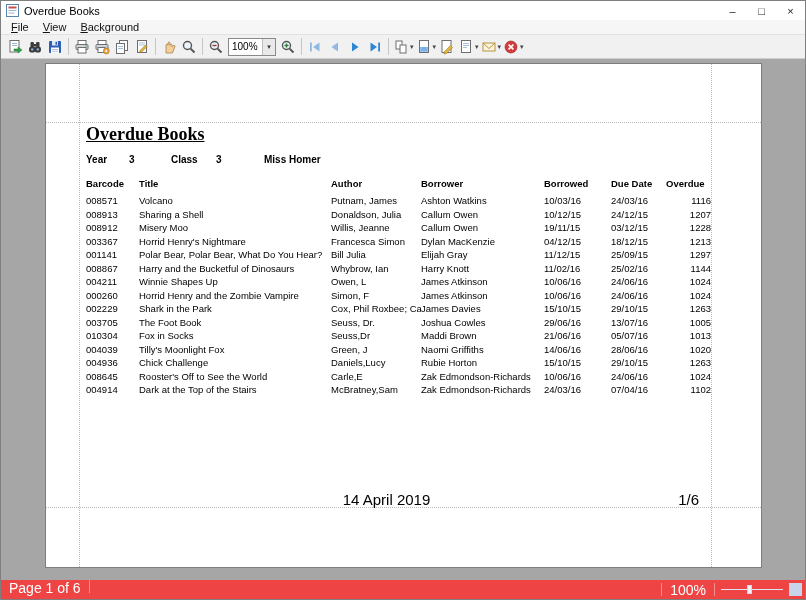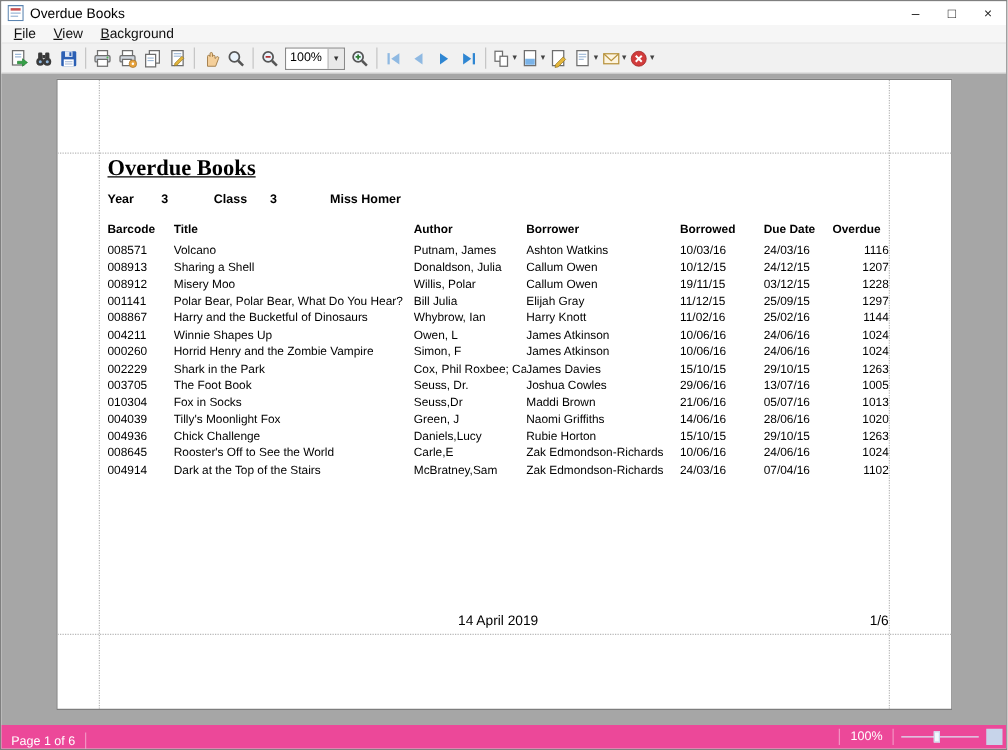--- a/index.html
+++ b/index.html
@@ -57,27 +57,27 @@
   .m-teacher { left:178px; }
 
   .report-table { position:absolute; left:40px; top:114px; width:625px;
                   border-collapse:collapse; table-layout:fixed; font-size:9.5px; color:#000; }
   .report-table th { text-align:left; font-weight:bold; padding:0 0 5px 0;
                      white-space:nowrap; overflow:hidden; vertical-align:bottom; }
   .report-table td { padding:0; height:13.5px; line-height:13.5px; white-space:nowrap; overflow:hidden; }
   .c0{width:53px;} .c1{width:192px;margin-top:44px;} .c2{width:90px;} .c3{width:123px;}
   .c4{width:67px;} .c5{width:55px;} .c6{width:45px; text-align:right;}
 
-  .page-footer { position:absolute; left:40px; top:427px; width:625px; height:12px; font-size:11px; color:#000; }
+  .page-footer { position:absolute; left:28px; top:427px; width:625px; height:12px; font-size:15px; color:#000; }
   .footer-date { position:absolute; left:0; right:0; text-align:center; }
   .footer-page { position:absolute; right:0; }
 
   
-  .statusbar { height:19px; background:#ec4899; color:#fff; font-size:10px;
-               display:flex; align-items:flex-end; flex:0 0 auto; }
+  .statusbar { height:19px; background:#ef4444; color:#fff; font-size:14px;
+               display:flex; align-items:flex-start; flex:0 0 auto; }
   .sb-text { padding:0 8px; white-space:nowrap; }
   .sb-sep { width:1px; height:13px; background:rgba(255,255,255,0.4); flex:0 0 auto; }
   .sb-right { margin-left:auto; display:flex; align-items:center; height:100%; }
   .sb-zoom { padding:0 8px; }
   .sb-slider { position:relative; width:62px; height:100%; margin:0 6px; }
   .sb-slider .track { position:absolute; left:0; right:0; top:9px; height:1px; background:#dce6f5; }
   .sb-slider .thumb { position:absolute; left:26px; top:5px; width:5px; height:9px; background:#f2f6fc;
                       border:1px solid #cdd9ec; }
   .sb-grip { width:13px; height:13px; background:#c7d4ea; margin-right:3px; }
 </style>
@@ -328,25 +328,34 @@
               <td class="c1">Sharing a Shell</td>
               <td class="c2">Donaldson, Julia</td>
               <td class="c3">Callum Owen</td>
               <td class="c4">10/12/15</td>
               <td class="c5">24/12/15</td>
               <td class="c6">1207</td>
             </tr>
             <tr>
               <td class="c0">008912</td>
               <td class="c1">Misery Moo</td>
-              <td class="c2">Willis, Polar</td>
+              <td class="c2">Willis, Jeanne</td>
               <td class="c3">Callum Owen</td>
               <td class="c4">19/11/15</td>
               <td class="c5">03/12/15</td>
               <td class="c6">1228</td>
+            </tr>
+            <tr>
+              <td class="c0">003367</td>
+              <td class="c1">Horrid Henry's Nightmare</td>
+              <td class="c2">Francesca Simon</td>
+              <td class="c3">Dylan MacKenzie</td>
+              <td class="c4">04/12/15</td>
+              <td class="c5">18/12/15</td>
+              <td class="c6">1213</td>
             </tr>
             <tr>
               <td class="c0">001141</td>
               <td class="c1">Polar Bear, Polar Bear, What Do You Hear?</td>
               <td class="c2">Bill Julia</td>
               <td class="c3">Elijah Gray</td>
               <td class="c4">11/12/15</td>
               <td class="c5">25/09/15</td>
               <td class="c6">1297</td>
             </tr>

